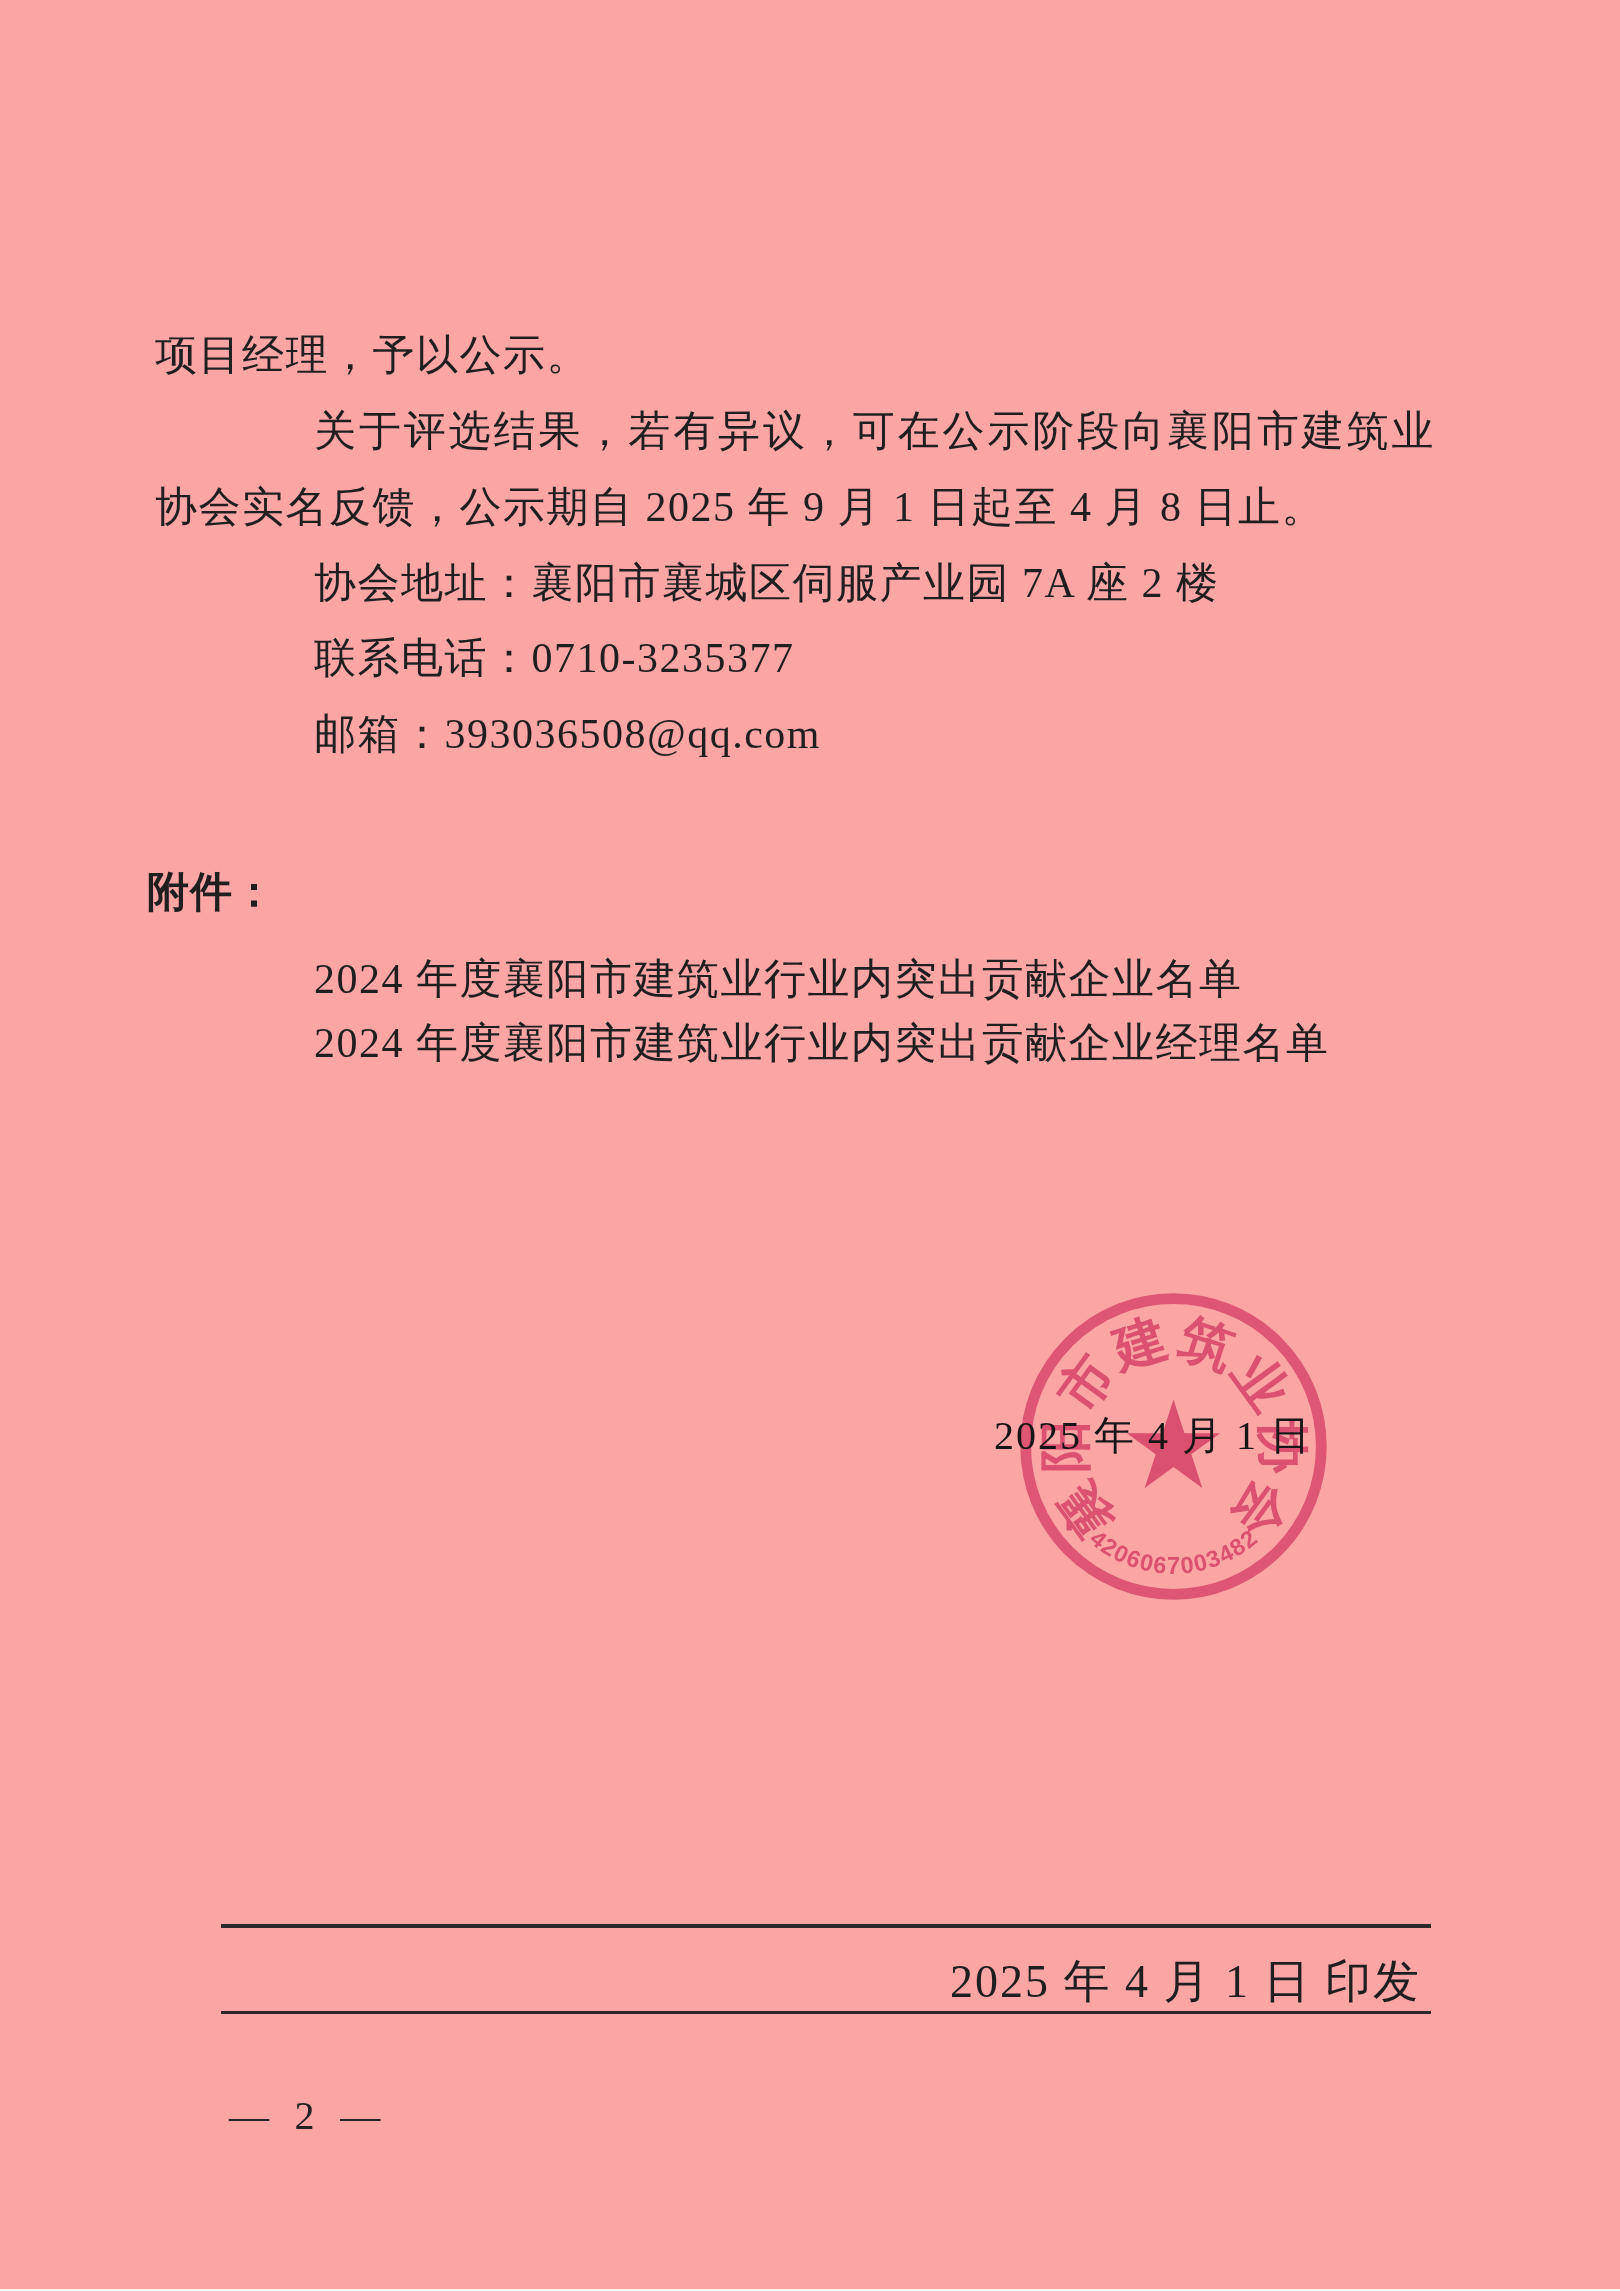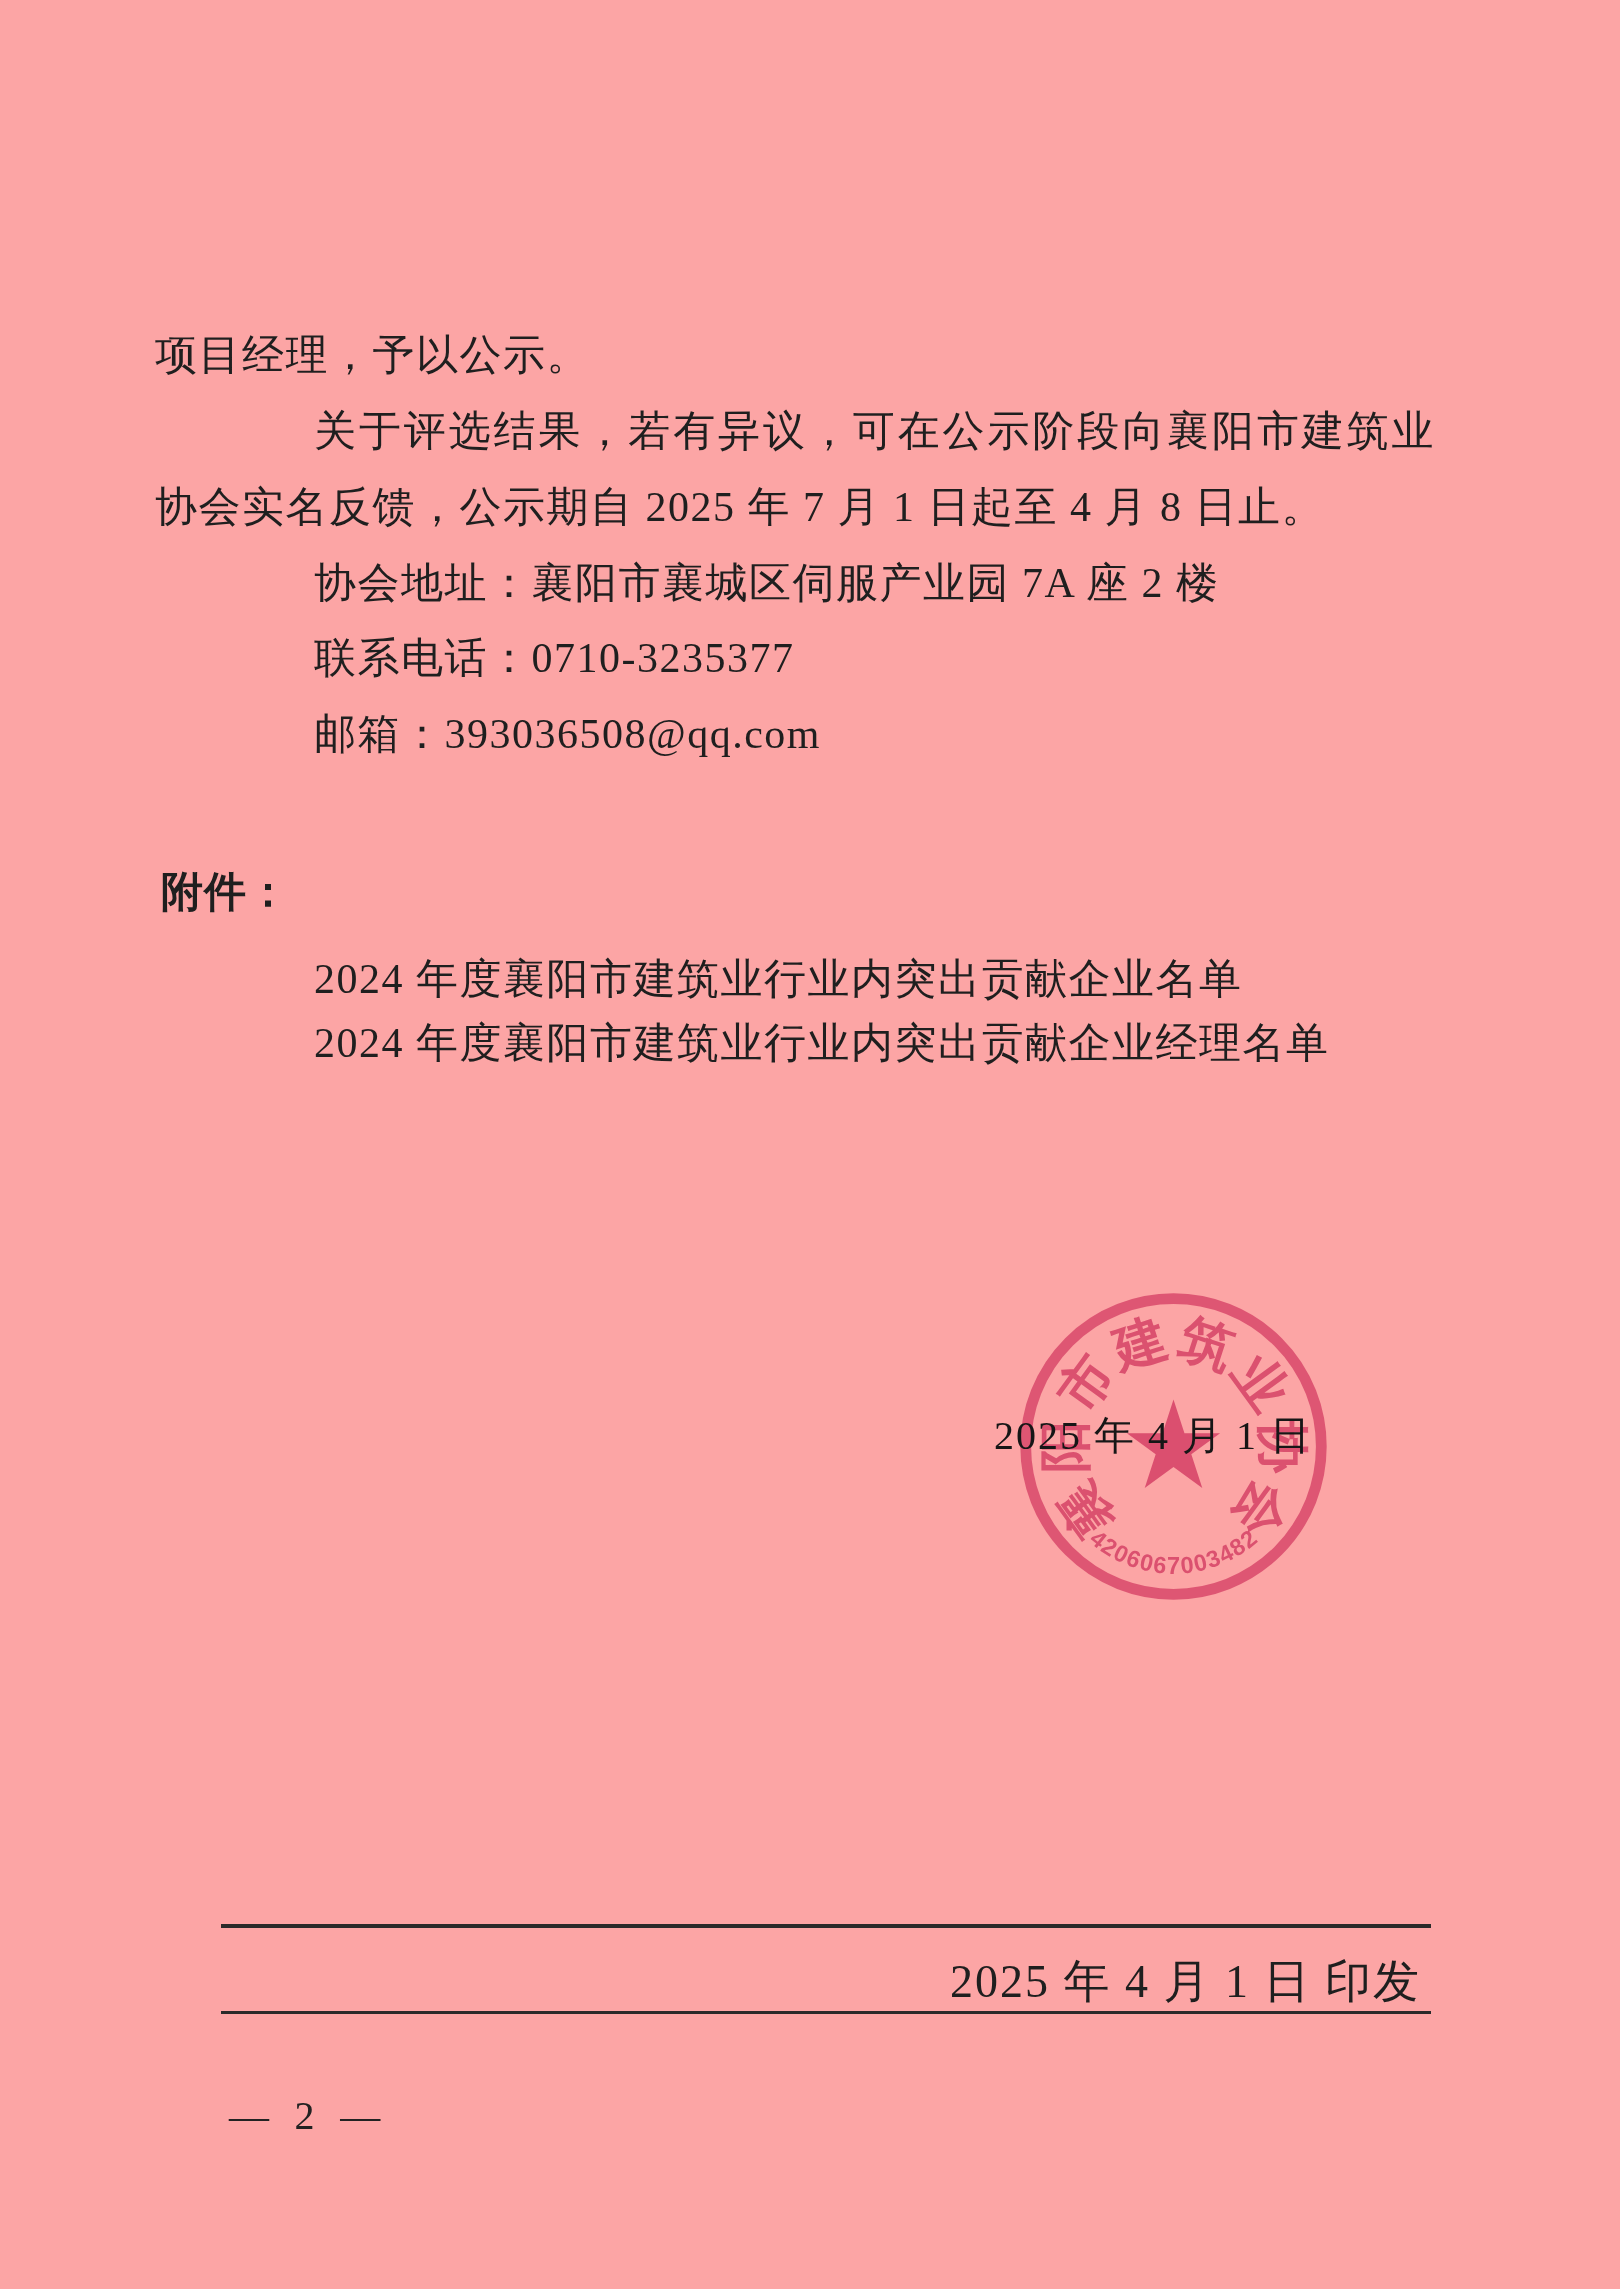--- a/index.html
+++ b/index.html
@@ -126,29 +126,29 @@
 </style>
 </head>
 <body>
 
 <div class="page">
 
   <p class="line" style="left:155px; top:331px;">项目经理，予以公示。</p>
 
   <p class="line justified" style="left:314px; top:407px;">关于评选结果，若有异议，可在公示阶段向襄阳市建筑业</p>
 
-  <p class="line" style="left:155px; top:483px;">协会实名反馈，公示期自 2025 年 7 月 1 日起至 4 月 8 日止。</p>
+  <p class="line" style="left:155px; top:483px;">协会实名反馈，公示期自 2025 年 9 月 1 日起至 4 月 8 日止。</p>
 
   <p class="line" style="left:314px; top:559px;">协会地址：襄阳市襄城区伺服产业园 7A 座 2 楼</p>
 
   <p class="line" style="left:314px; top:634px;">联系电话：0710-3235377</p>
 
   <p class="line" style="left:314px; top:710px;">邮箱：393036508@qq.com</p>
 
-  <p class="line heading-bold" style="left:161px; top:868px;text-align:right;">附件：</p>
+  <p class="line heading-bold" style="left:147px; top:868px;text-align:right;">附件：</p>
 
   <p class="line" style="left:314px; top:944px;margin-top:11px;">2024 年度襄阳市建筑业行业内突出贡献企业名单</p>
 
   <p class="line" style="left:314px; top:1019px;">2024 年度襄阳市建筑业行业内突出贡献企业经理名单</p>
 
 
   <div class="seal">
     <svg viewBox="-165 -167 330 334" xmlns="http://www.w3.org/2000/svg">
       <circle class="seal-ring" cx="0" cy="0" r="151"></circle>
 

